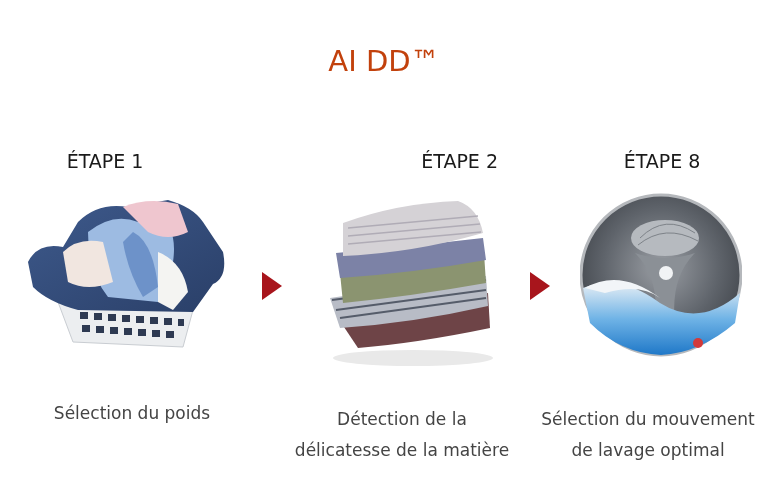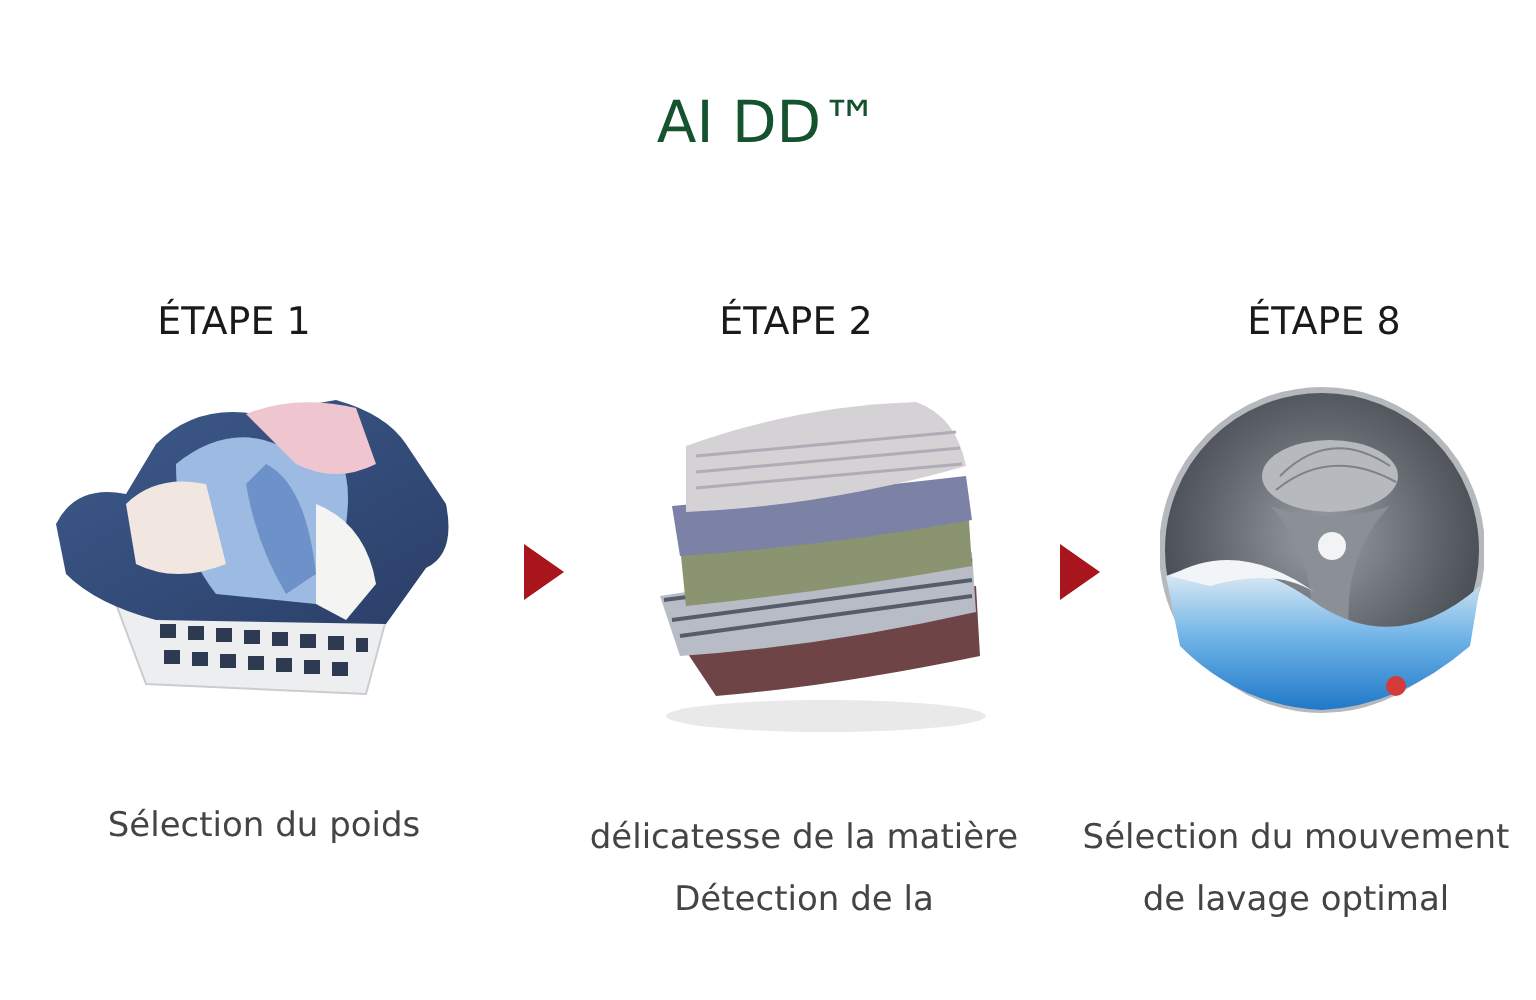--- a/index.html
+++ b/index.html
@@ -2,41 +2,41 @@
 <html><head>
   <meta charset="utf-8">
   <style>
     html, body { margin: 0; padding: 0; }
     body {
       width: 768px; height: 500px; background: #ffffff; position: relative; overflow: hidden;
       font-family: "DejaVu Sans", "Liberation Sans", sans-serif;
     }
     .title {
       position: absolute; left: 0; width: 768px; top: 44px; text-align: center;
-      font-size: 29px; color: #14532d; letter-spacing: 0px; font-weight: 500;
+      font-size: 29px; color: #c2410c; letter-spacing: 0px; font-weight: 500;
     }
     .step-label {
       position: absolute; top: 150px; font-size: 19px; color: #1a1a1a; text-align: center; width: 200px;
     }
     .desc {
       position: absolute; font-size: 17px; color: #444444; text-align: center; line-height: 31px; width: 260px;
     }
     .arrow {
       position: absolute; width: 0; height: 0;
       border-top: 14px solid transparent; border-bottom: 14px solid transparent;
       border-left: 20px solid #a8151c;
     }
     .img { position: absolute; }
   </style>
 </head>
 <body>
 
 <div class="title">AI DD™</div>
 
-<div class="step-label" style="left:17px;">ÉTAPE 1</div>
+<div class="step-label" style="left:5px;">ÉTAPE 1</div>
 <div class="img" style="left:18px; top:192px; width:210px; height:160px;">
   <svg width="210" height="160" viewBox="0 0 210 160">
     <defs>
       <linearGradient id="denim" x1="0" y1="0" x2="1" y2="1">
         <stop offset="0" stop-color="#3e5a8c"></stop>
           <stop offset="1" stop-color="#2a3f68"></stop>
       </linearGradient>
     </defs>
 
     <path d="M40 110 L175 118 L165 155 L55 150 Z" fill="#eceef0" stroke="#c9cdd2"></path>
@@ -62,21 +62,21 @@
     <path d="M70 40 Q95 20 120 30 L140 25 Q160 35 155 70 L140 110 L90 105 Q70 80 70 40 Z" fill="#9dbbe2"></path>
     <path d="M105 15 Q130 5 160 12 L170 40 Q150 50 130 40 Z" fill="#efc6cf"></path>
     <path d="M45 60 Q60 45 85 50 L95 90 Q70 100 50 90 Z" fill="#f1e6e0"></path>
     <path d="M115 40 Q135 50 140 95 L125 105 Q110 80 105 50 Z" fill="#6d92c9"></path>
     <path d="M140 60 Q165 70 170 100 L155 118 L140 110 Z" fill="#f4f4f2"></path>
   </svg>
 </div>
 
 <div class="arrow" style="left:262px; top:272px;"></div>
 
-<div class="step-label" style="left:298px;">ÉTAPE 2</div>
+<div class="step-label" style="left:298px;text-align:right;">ÉTAPE 2</div>
 <div class="img" style="left:318px; top:198px; width:180px; height:172px;">
   <svg width="180" height="172" viewBox="0 0 180 172">
     <ellipse cx="95" cy="160" rx="80" ry="8" fill="#e9e9e9"></ellipse>
     <path d="M20 120 Q90 105 170 95 L172 130 Q100 145 40 150 Z" fill="#6e4447"></path>
     <path d="M12 100 Q90 88 168 78 L170 108 Q95 125 22 130 Z" fill="#b8bcc6"></path>
     <path d="M14 102 L168 82 M18 112 L168 92 M22 120 L168 100" stroke="#555c6a" stroke-width="2" fill="none"></path>
     <path d="M22 75 Q95 65 166 55 L168 85 Q95 98 25 105 Z" fill="#8b9470"></path>
     <path d="M18 55 Q95 48 165 40 L168 62 Q95 75 22 80 Z" fill="#7c82a6"></path>
     <path d="M25 25 Q80 5 140 3 Q160 10 165 35 Q95 55 25 58 Z" fill="#d5d2d6"></path>
     <path d="M30 30 L160 18 M30 38 L162 26 M30 46 L163 34" stroke="#b0acb6" stroke-width="1.5" fill="none"></path>
@@ -108,19 +108,19 @@
     <path d="M3 95 Q40 80 80 110 Q120 135 160 100 L155 130 Q120 160 81 162 Q40 160 10 130 Z" fill="url(#water)"></path>
     <path d="M5 95 Q40 75 80 105 Q60 90 25 100 Z" fill="#f2f5f8"></path>
     <circle cx="118" cy="150" r="5" fill="#d33a3a"></circle>
   </svg>
 </div>
 
 <div class="desc" style="left:2px; top:398px;">
   <div>Sélection du poids</div>
 </div>
 <div class="desc" style="left:272px; top:404px;">
+  <div>Détection de la</div>
   <div>délicatesse de la matière</div>
-  <div>Détection de la</div>
 </div>
 <div class="desc" style="left:518px; top:404px;">
   <div>Sélection du mouvement</div>
   <div>de lavage optimal</div>
 </div>
 
 </body></html>

